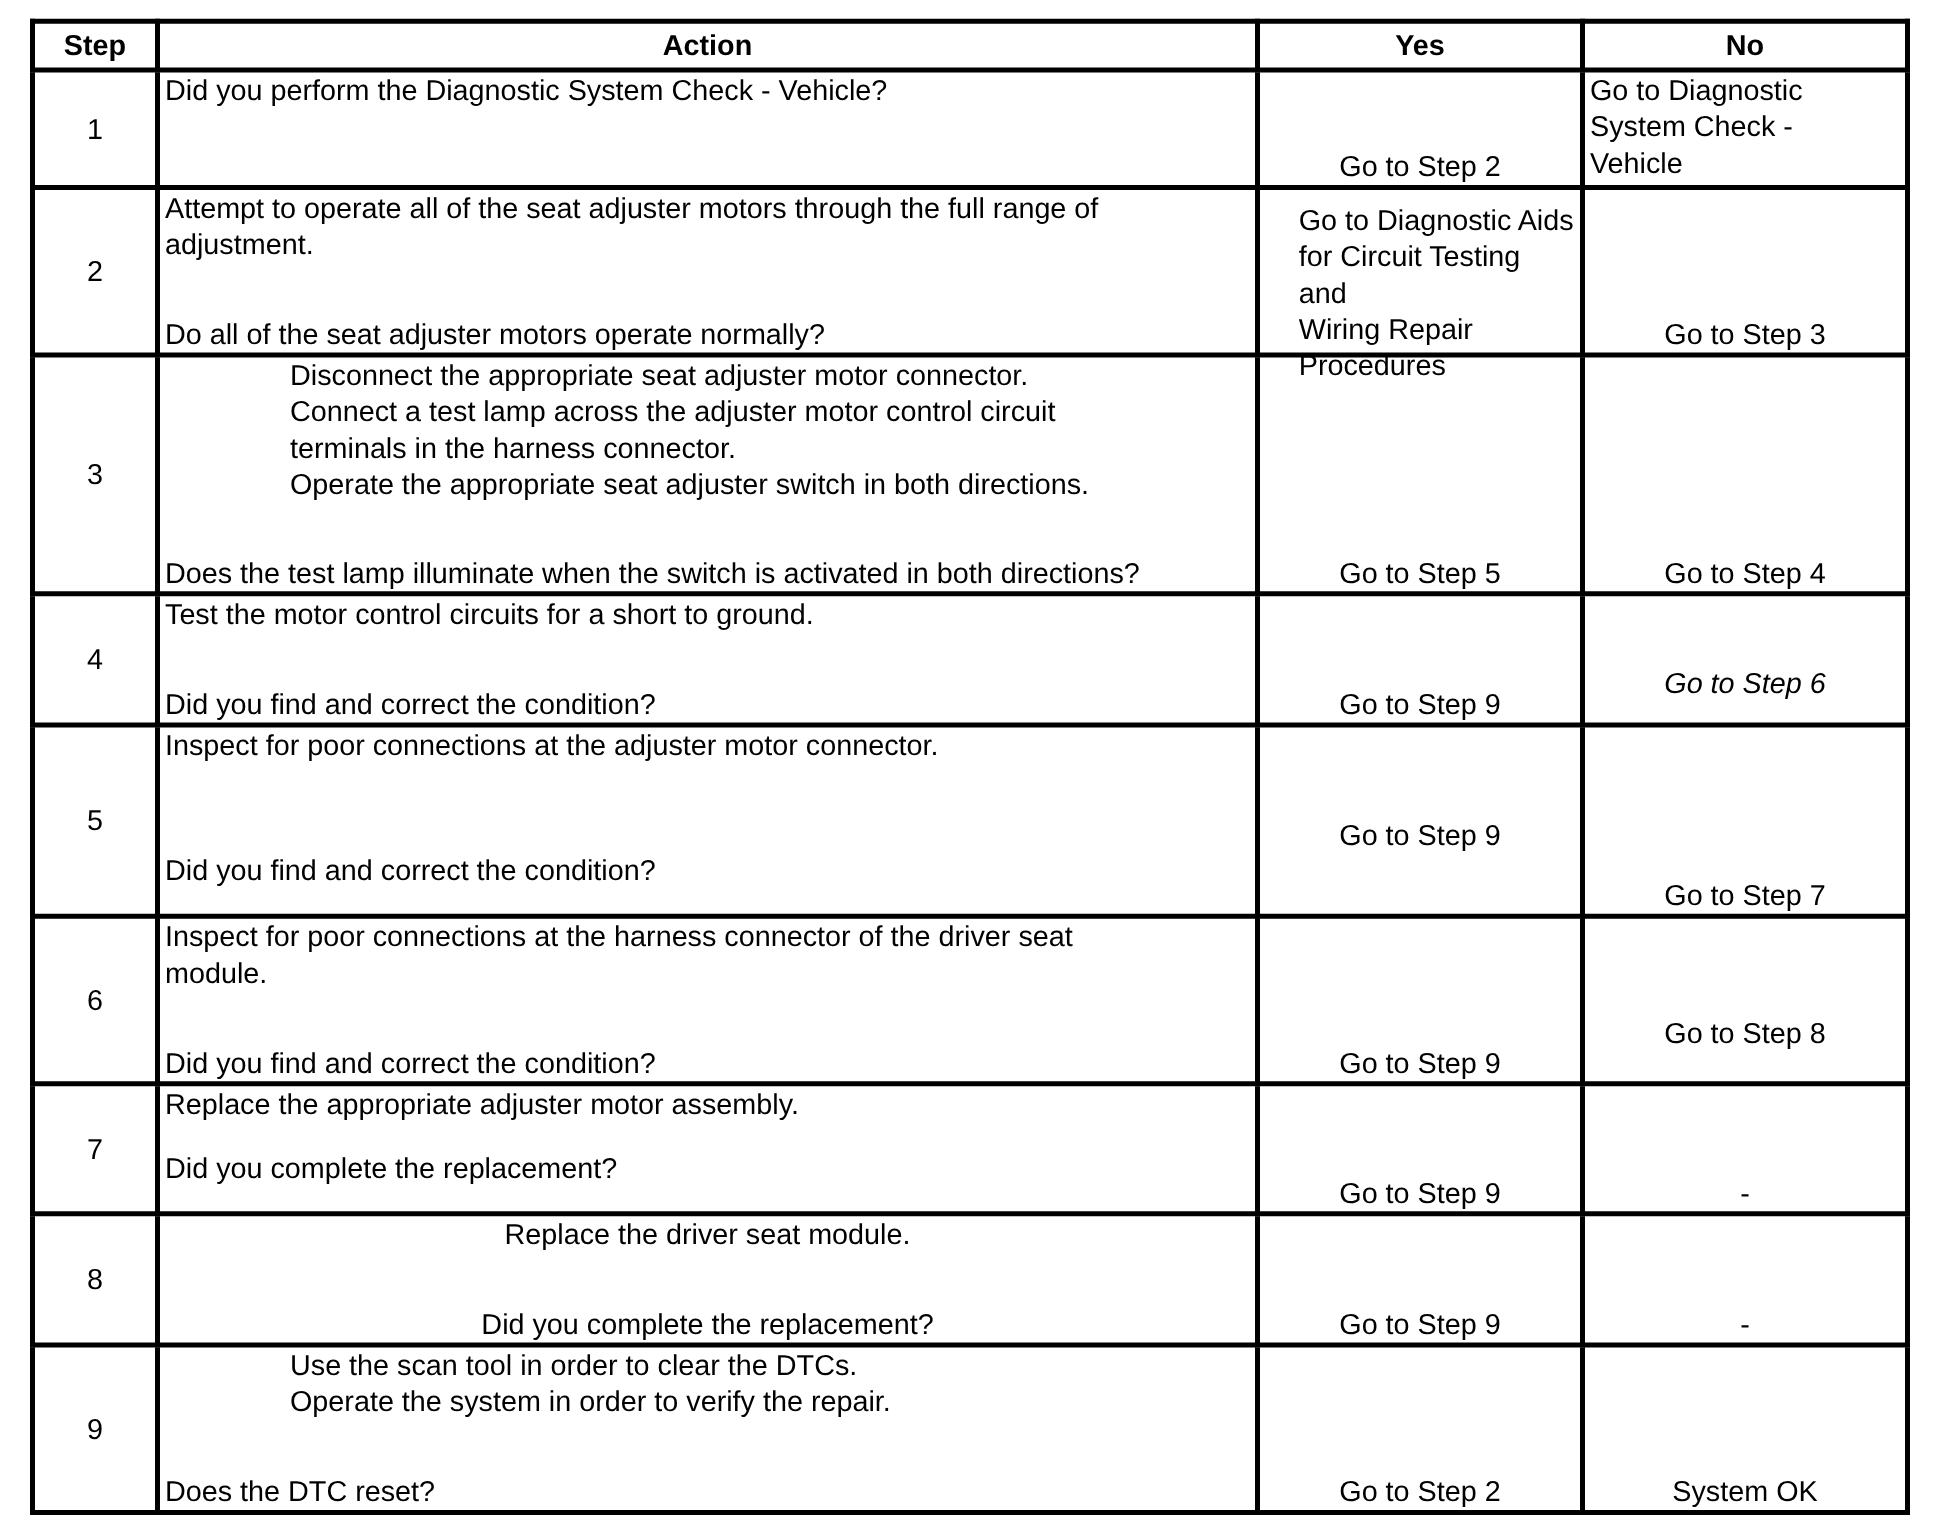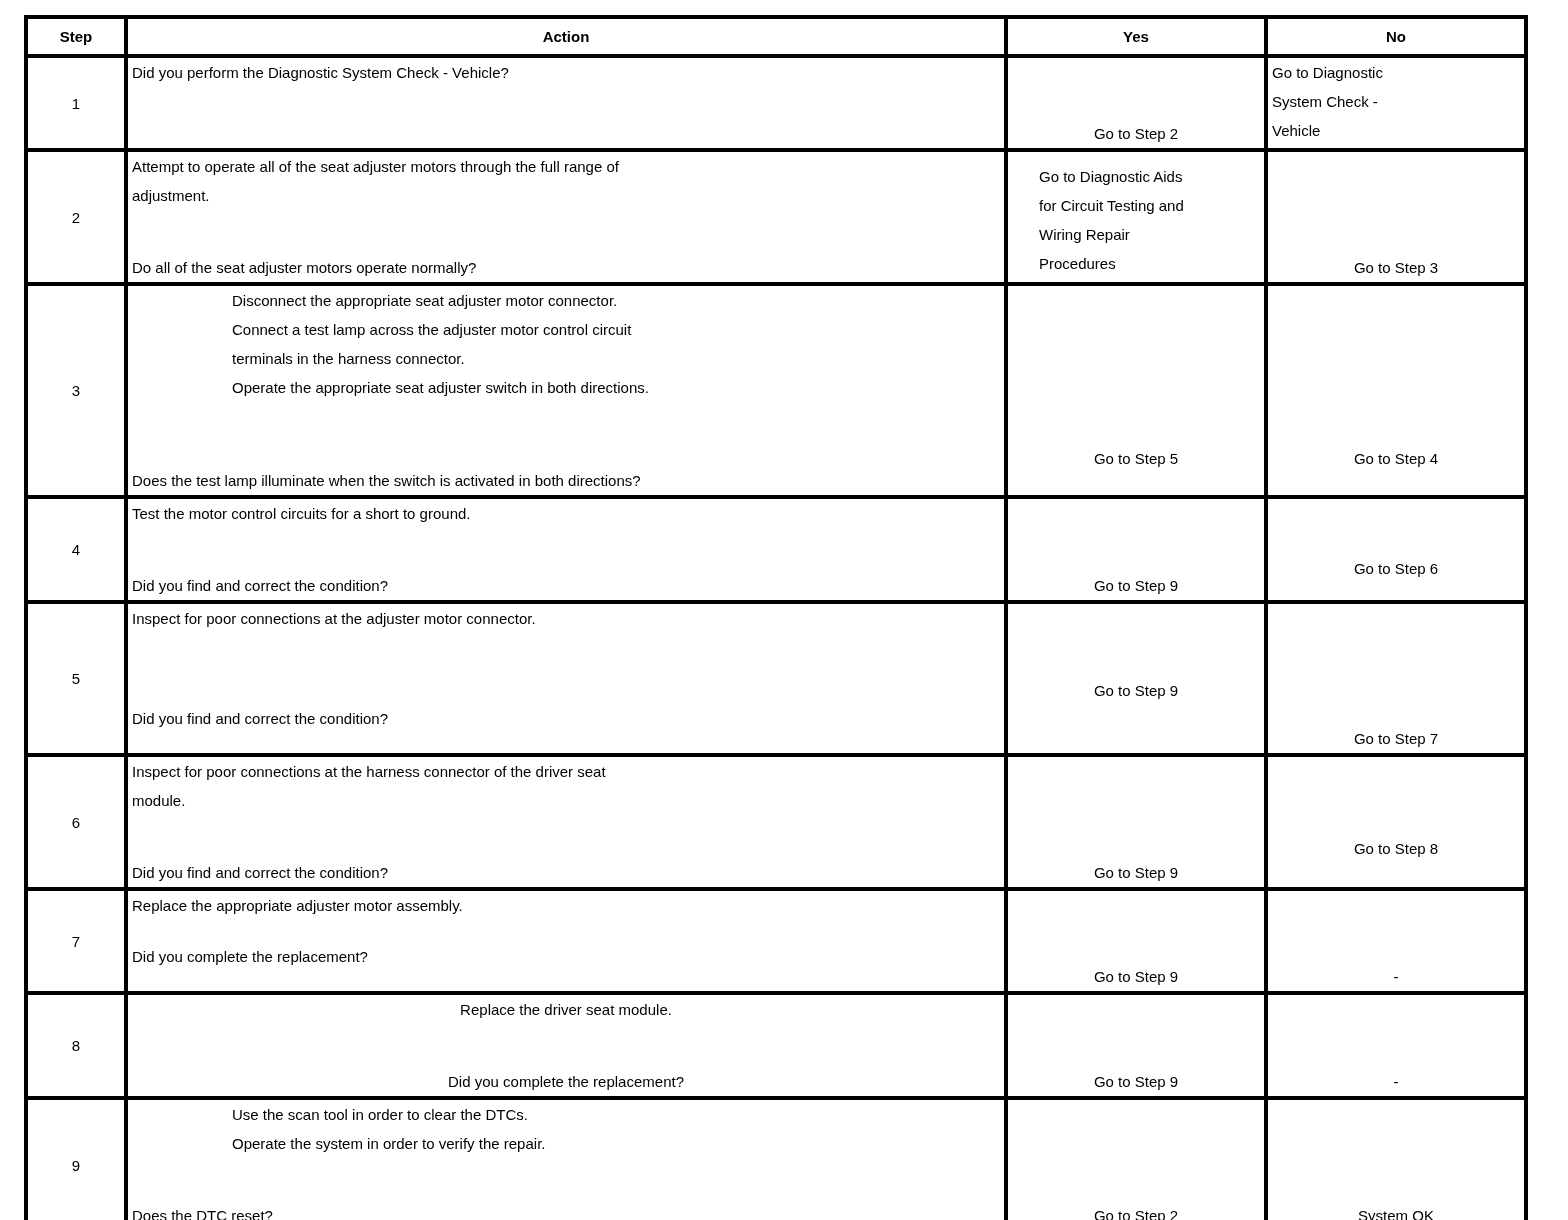--- a/index.html
+++ b/index.html
@@ -4,21 +4,21 @@
   <style>
     html, body { margin: 0; padding: 0; background: #ffffff; }
     body { width: 1568px; height: 1220px; position: relative; overflow: hidden;
            font-family: "Liberation Sans", sans-serif; color: #000; }
     table { position: absolute; left: 24px; top: 15px; border-collapse: collapse;
             table-layout: fixed; width: 1501px; }
     col.c-step { width: 100px; }
     col.c-action { width: 880px; }
     col.c-yes { width: 260px; }
     col.c-no { width: 260px; }
-    th, td { border: 4px solid #000; padding: 0; font-size: 15px; line-height: 29px;
+    th, td { border: 4px solid #000; padding: 0; font-size: 23px; line-height: 29px;
              vertical-align: top; }
     th { font-weight: bold; text-align: center; height: 35px; vertical-align: middle; }
     td.step { text-align: center; vertical-align: middle; }
     td.action, td.yes, td.no { padding-left: 4px; padding-right: 4px; }
     td .wrap { position: relative; height: 100%; }
     .bottom { position: absolute; left: 0; right: 0; bottom: 0; }
     .center { text-align: center; }
     .sub { padding-left: 100px; }
     .line { display: block; }
     tr.r1 td { height: 90px; }
@@ -97,21 +97,21 @@
           <div class="wrap" style="height: 130px;">
             <div class="bottom center">
               <span class="line">Go to Step 3</span>
             </div>
           </div>
         </td>
       </tr>
       <tr class="r3">
         <td class="step">3</td>
         <td class="action">
-          <div class="wrap" style="height: 209px;">
+          <div class="wrap" style="height: 187px;">
             <span class="line sub">Disconnect the appropriate seat adjuster motor connector.</span>
             <span class="line sub">Connect a test lamp across the adjuster motor control circuit</span>
             <span class="line sub">terminals in the harness connector.</span>
             <span class="line sub">Operate the appropriate seat adjuster switch in both directions.</span>
             <span class="line bottom">Does the test lamp illuminate when the switch is activated in both directions?</span>
           </div>
         </td>
         <td class="yes">
           <div class="wrap" style="height: 187px;">
             <div class="bottom center">
@@ -136,21 +136,21 @@
           </div>
         </td>
         <td class="yes">
           <div class="wrap" style="height: 101px;">
             <div class="bottom center">
               <span class="line">Go to Step 9</span>
             </div>
           </div>
         </td>
         <td class="no">
-          <div class="wrap" style="height: 84px;">
+          <div class="wrap" style="height: 84px; font-style: italic;">
             <div class="bottom center">
               <span class="line">Go to Step 6</span>
             </div>
           </div>
         </td>
       </tr>
       <tr class="r5">
         <td class="step">5</td>
         <td class="action">
           <div class="wrap" style="height: 129px;">

